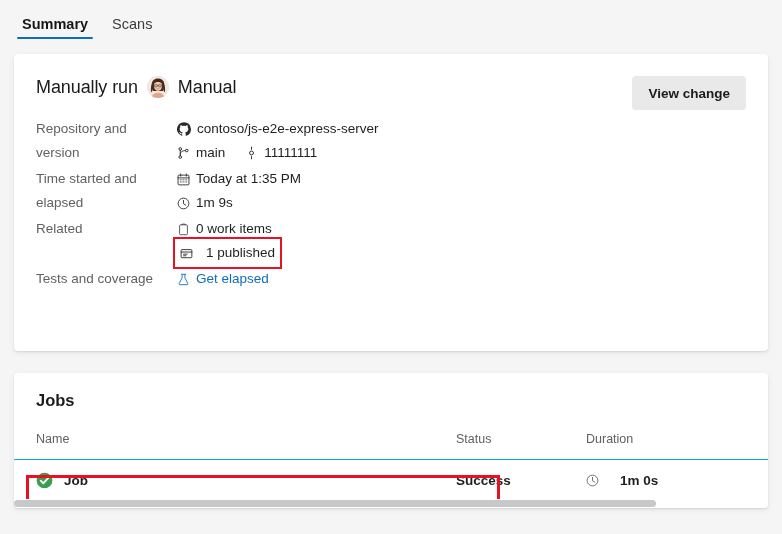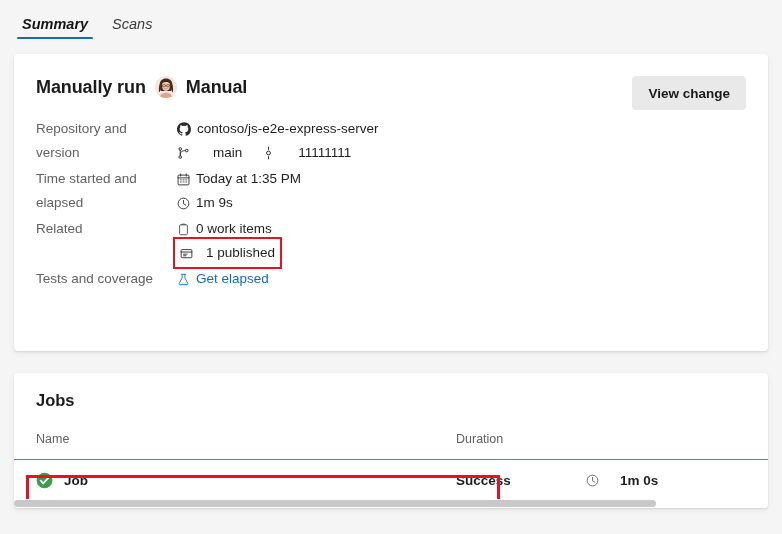--- a/index.html
+++ b/index.html
@@ -26,21 +26,20 @@
     gap: 4px;
     background: #f5f5f5;
   }
   .tab {
     position: relative;
     padding: 4px 10px 10px 10px;
     font-size: 14.5px;
     color: #3b3b3b;
     cursor: pointer;
     white-space: nowrap;
-    font-style: italic;
   }
   .tab.active {
     color: #161616;
     font-weight: 600;
   }
   .tab.active::after {
     content: "";
     position: absolute;
     left: 5px;
     right: 5px;
@@ -69,21 +68,21 @@
   .summary-head {
     display: flex;
     align-items: flex-start;
     justify-content: space-between;
   }
   .run-title {
     display: flex;
     align-items: center;
     gap: 9px;
     font-size: 18px;
-    font-weight: 700;
+    font-weight: 400;
     color: #1b1b1b;
     letter-spacing: -0.1px;
   }
   .avatar {
     width: 22px;
     height: 22px;
     border-radius: 50%;
     overflow: hidden;
     flex: none;
     background: #efe4dc;
@@ -127,21 +126,21 @@
     display: flex;
     align-items: center;
     gap: 6px;
     line-height: 24px;
     font-size: 13.5px;
     color: #1f1f1f;
   }
   .val-line .sub-group {
     display: flex;
     align-items: center;
-    gap: 23px;
+    gap: 6px;
   }
   .val-line .gap-lg { margin-left: 14px; }
 
   .ico {
     flex: none;
     display: inline-flex;
     align-items: center;
     justify-content: center;
     color: #2b2b2b;
   }
@@ -387,20 +386,21 @@
   </div>
 </div>
 
 <div class="card" id="jobs-card">
 
   <div class="jobs-title">Jobs</div>
 
   <div class="jobs-table">
     <div class="jobs-head-row">
       <div class="col-head">Name</div>
+      <div class="col-head">Status</div>
       <div class="col-head">Duration</div>
     </div>
 
     <div class="jobs-row">
       <div class="job-name-cell">
         <span class="status-ok">
           <svg width="17" height="17" viewBox="0 0 16 16">
             <circle cx="8" cy="8" r="7.4" fill="#3e9c4e"></circle>
             <path d="M4.4 8.2l2.4 2.4 4.6-4.9" fill="none" stroke="#ffffff" stroke-width="1.7" stroke-linecap="round" stroke-linejoin="round"></path>
           </svg>

